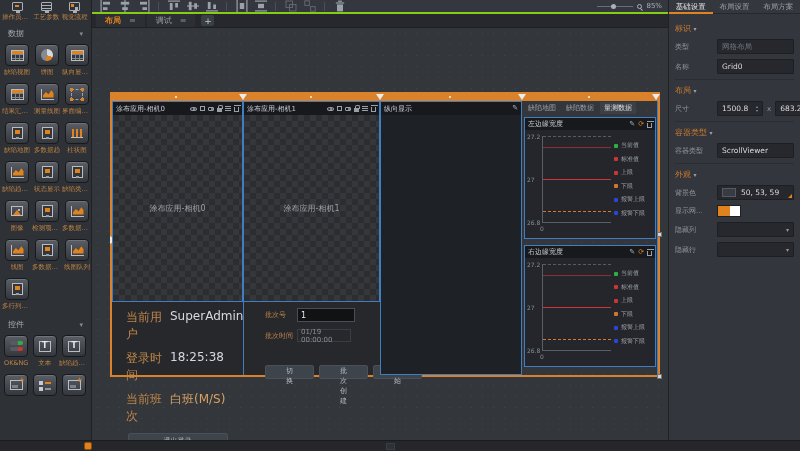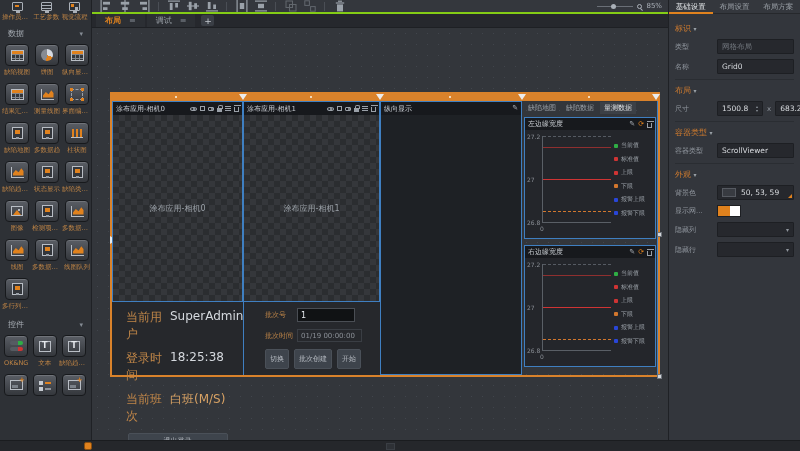--- a/index.html
+++ b/index.html
@@ -79,23 +79,23 @@
   .u-label{color:#c08648;}
   .u-value{color:#d5d9de;}
   .u-value.shift{color:#d8a264;}
   .btn{background:#3e444c;border:1px solid #4a5058;color:#b9bec5;font-size:7px;border-radius:2px;cursor:pointer;}
   .logout{display:block;margin:8px auto 0;width:100px;height:15px;}
 
   .batch-block{position:absolute;left:131px;top:201px;width:137px;height:73px;background:#26282c;padding:6px 0 0 22px;}
   .b-row{display:flex;align-items:center;gap:2px;margin-bottom:7px;}
   .b-label{font-size:7px;color:#c08648;width:30px;}
   .b-input{width:58px;height:14px;background:#101214;border:1px solid #4a4e54;color:#e6e9ed;font-size:8px;padding:0 3px;}
-  .b-ro{width:65px;height:13px;background:#26282c;border:1px solid #3a3e44;color:#8b9097;font-size:7px;display:flex;align-items:center;padding:0 3px;}
+  .b-ro{width:54px;height:13px;background:#26282c;border:1px solid #3a3e44;color:#8b9097;font-size:7px;display:flex;align-items:center;padding:0 3px;}
   .b-btns{display:flex;gap:5px;margin-top:2px;}
-  .b-btns .btn{height:20px;padding:0 4px;}
+  .b-btns .btn{height:14px;padding:0 20px;margin-top:16px;}
 
   
   .dtabs{position:absolute;left:410px;top:0;width:136px;height:13px;display:flex;align-items:center;gap:2px;padding-left:2px;}
   .dtab{font-size:7px;color:#9aa0a7;padding:1px 4px;cursor:pointer;}
   .dtab.active{background:#3c4046;color:#e0e3e7;}
   .chart-box{position:absolute;left:412px;width:132px;height:122px;border:1px solid #3f7fc1;background:#24262b;}
   .chart-head{height:12px;background:#17191d;display:flex;align-items:center;padding:0 3px;gap:3px;}
   .chart-title{flex:1;font-size:7px;color:#cdd1d6;white-space:nowrap;overflow:hidden;}
   .chart-body{position:absolute;left:0;right:0;top:12px;bottom:0;}
   .ytick{position:absolute;left:2px;font-size:6px;color:#8b9097;}

